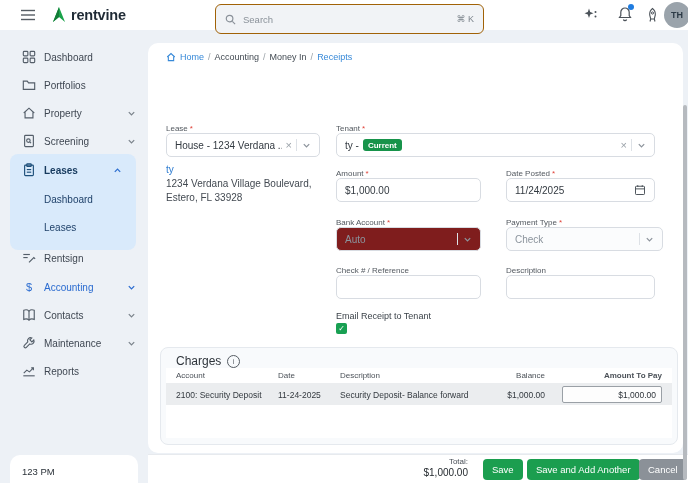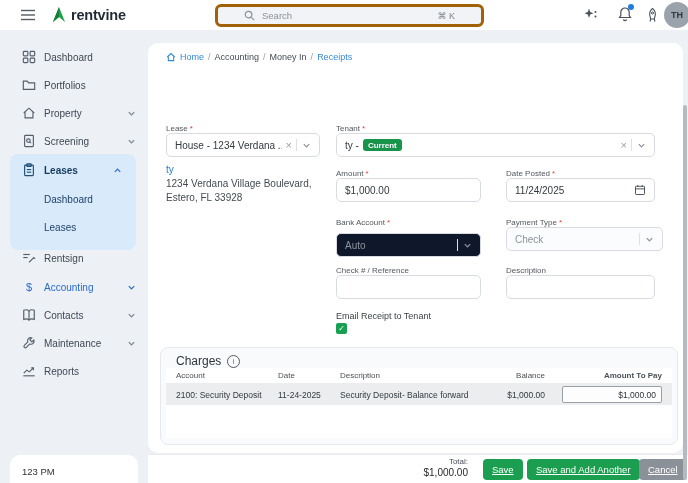--- a/index.html
+++ b/index.html
@@ -2,22 +2,22 @@
 <html><head>
 <meta charset="utf-8">
 <style>
   html,body{margin:0;padding:0;background:#dfe3e8;}
   #app{position:relative;width:688px;height:483px;background:#edf1f6;overflow:hidden;
        font-family:"Liberation Sans",sans-serif;-webkit-font-smoothing:antialiased;color:#3a4148;}
   .abs{position:absolute;}
   
   .header{left:0;top:0;width:688px;height:30px;background:#ffffff;}
   .logo-text{font-size:14.5px;font-weight:bold;color:#1f2a35;letter-spacing:-.2px;}
-  .searchbox{display:flex;align-items:center;background:#f1f3f6;border:3px solid #a16207;border-radius:6px;
-             height:23px;box-sizing:border-box;padding:0 26px;gap:7px;}
+  .searchbox{display:flex;align-items:center;background:#f1f3f6;border:1px solid #a16207;border-radius:6px;
+             height:30px;box-sizing:border-box;padding:0 9px;gap:7px;}
   .search-ph{font-size:9.5px;color:#8a9199;flex:1;}
   .search-kbd{font-size:9px;color:#7d858d;}
   .avatar{width:26px;height:26px;border-radius:50%;background:#9aa3ab;color:#2c3a46;font-size:9px;font-weight:bold;
           display:flex;align-items:center;justify-content:center;}
   .notif-dot{width:6px;height:6px;border-radius:50%;background:#1f7ce0;}
   
   .sb-item{display:flex;align-items:center;height:20px;cursor:pointer;}
   .sb-icon{width:14px;height:14px;color:#545e69;}
   .sb-label{font-size:10px;color:#3f4752;margin-left:8px;}
   .sb-chev{color:#7b838c;}
@@ -36,21 +36,21 @@
   .crumb .plain{color:#434b53;}
   .page-title{font-size:14px;font-weight:500;color:#262d34;}
   .lbl{font-size:8px;color:#52585f;}
   .req{color:#e0443a;margin-left:2px;}
   .inp,.sel{box-sizing:border-box;height:24px;border:1px solid #d8dce2;border-radius:5px;background:#fff;
             font-size:10px;color:#333a41;display:flex;align-items:center;padding:0 8px;}
   .sel .sel-text{flex:1;white-space:nowrap;overflow:hidden;}
   .sel .clear{color:#9aa1a8;font-size:11px;cursor:pointer;padding:0 4px;}
   .sel .vdiv{width:1px;height:12px;background:#dde1e6;}
   .sel .chev{color:#8d949c;margin-left:5px;}
-  .sel-muted{background:#0f172a;color:#8b939c;margin-top:6px;}
+  .sel-muted{background:#7f1d1d;color:#8b939c;}
   .badge{background:#17934a;color:#fff;font-size:8px;font-weight:bold;border-radius:3px;padding:1.5px 5px;margin-left:4px;}
   .link{color:#2e7cd0;font-size:10px;text-decoration:none;}
   .addr{font-size:10px;color:#434a52;line-height:13.5px;}
   .chkbox{width:11px;height:11px;background:#18a052;border-radius:2px;color:#fff;font-size:8px;
           display:flex;align-items:center;justify-content:center;cursor:pointer;}
   
   .charges-card{left:160px;top:347px;width:518px;height:98px;background:#f8fafc;border:1px solid #e5e9ee;
                 border-radius:8px;box-sizing:border-box;}
   .charges-title{font-size:12px;color:#2f353b;}
   .info-icon{display:inline-flex;width:11px;height:11px;border:1px solid #555c63;border-radius:50%;
@@ -60,21 +60,21 @@
   .td{font-size:8.5px;color:#33393f;}
   .trow{background:#ebedef;}
   .pay-input{box-sizing:border-box;width:100px;height:17px;border:1px solid #9aa0a6;border-radius:2px;
              background:#fdfdfd;font-size:8.5px;color:#2e343a;text-align:right;padding:0 5px;
              font-family:"Liberation Sans",sans-serif;}
   
   .footerbar{left:148px;top:454px;width:540px;height:29px;background:#ffffff;border-top:1px solid #e7eaee;}
   .total-lbl{font-size:8px;color:#4a5058;}
   .total-val{font-size:10px;color:#1e2429;}
   .btn{border:none;border-radius:4px;height:21px;font-size:9.5px;color:#fff;cursor:pointer;
-       font-family:"Liberation Sans",sans-serif;padding:0 9px;text-decoration:underline;}
+       font-family:"Liberation Sans",sans-serif;padding:0 9px;}
   .btn-green{background:#1b9e4f;}
   .btn-gray{background:#8b9198;}
   .scroll-thumb{width:4px;border-radius:2px;background:#b6babf;}
   svg{display:block;}
 </style>
 </head>
 <body>
 
 <div id="app">
 

